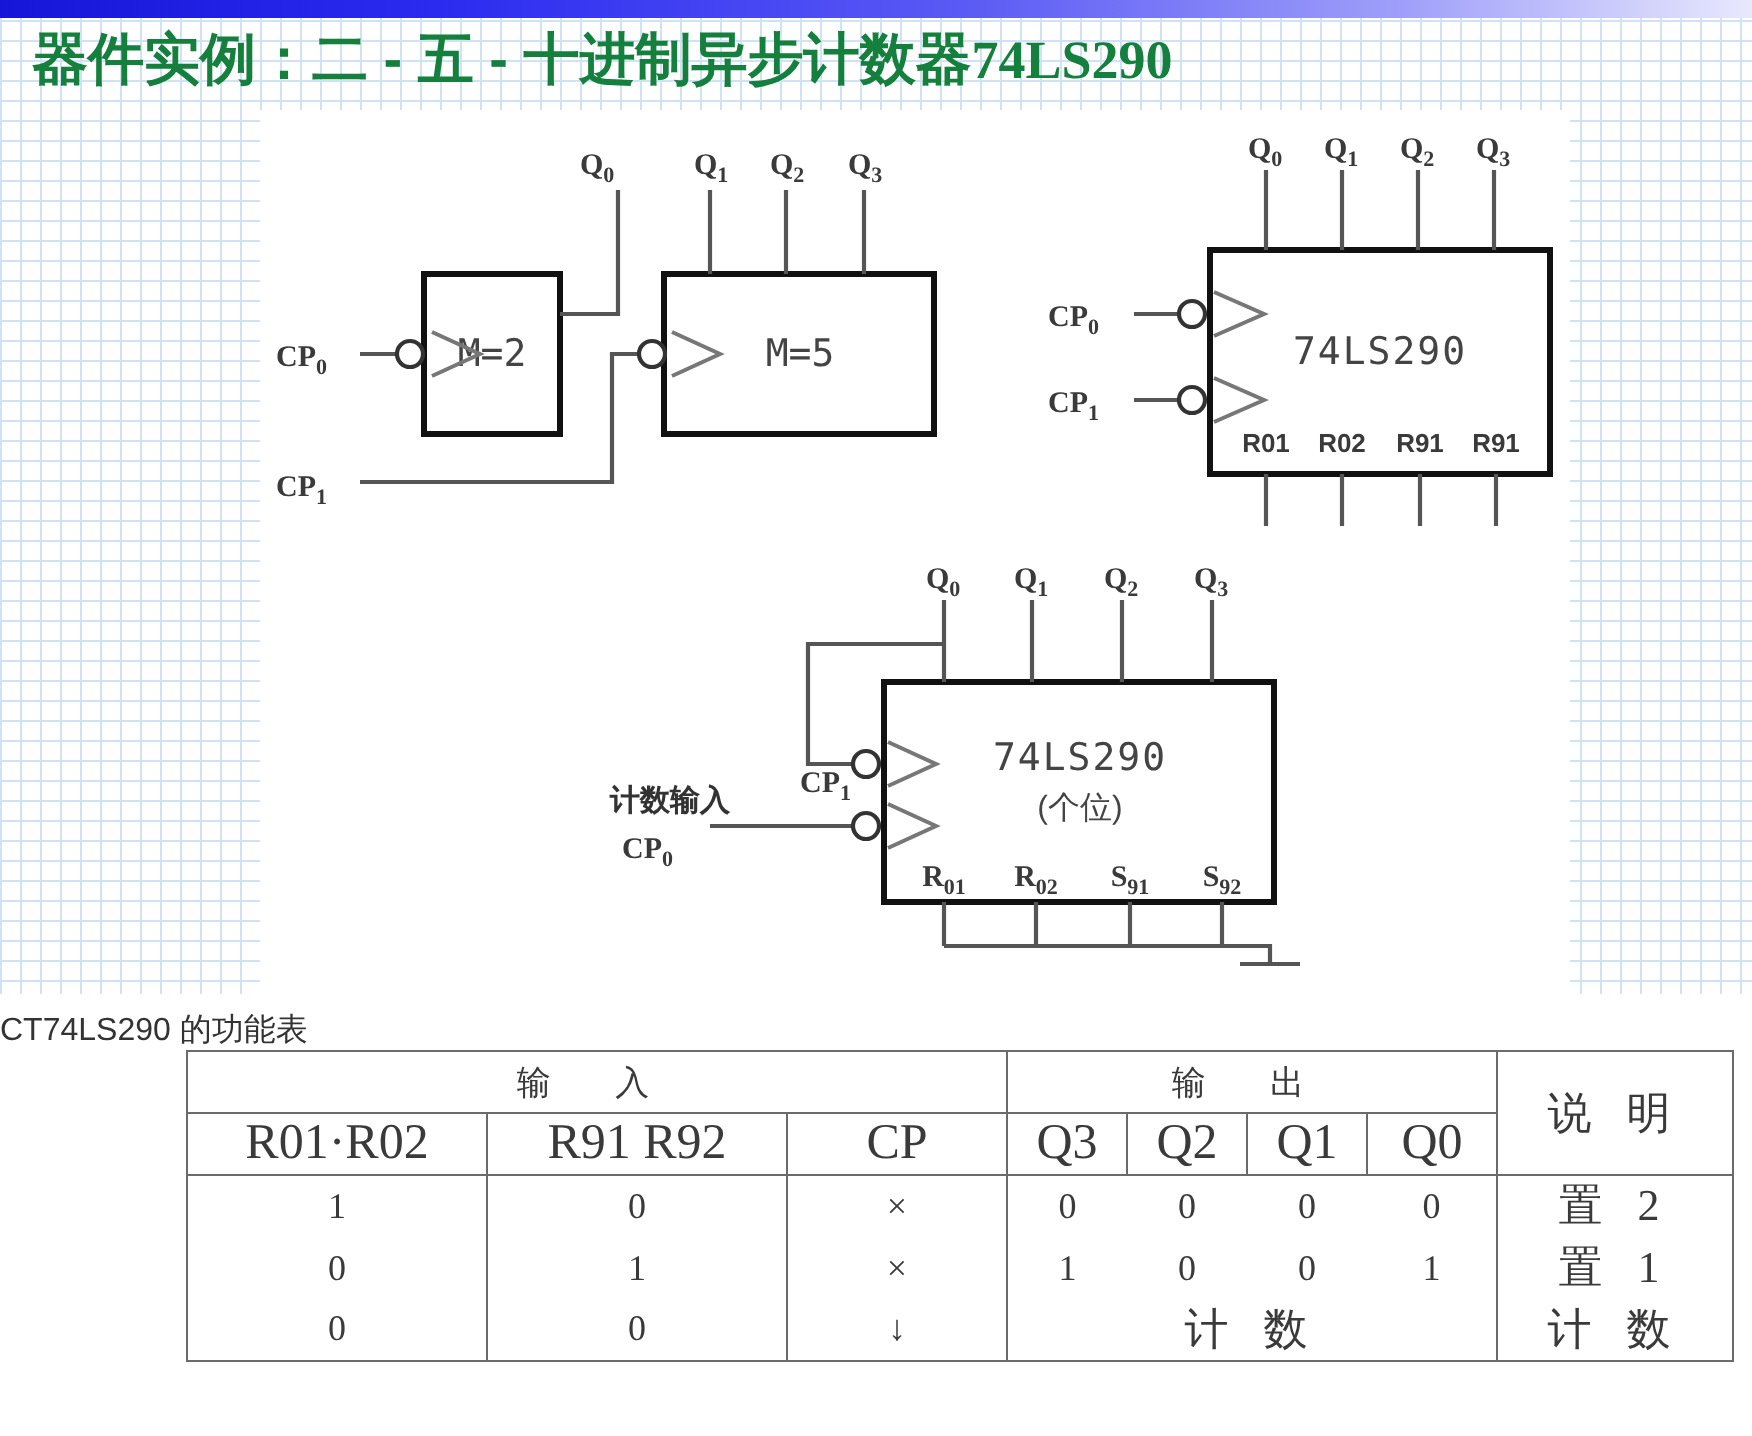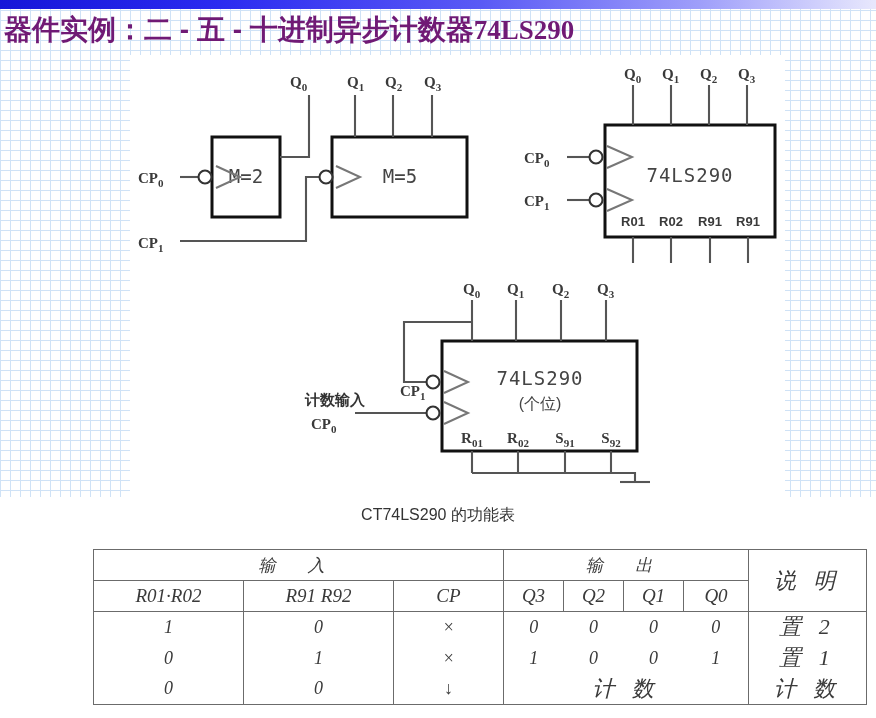--- a/index.html
+++ b/index.html
@@ -27,23 +27,23 @@
     z-index:6;
   }
   #watermark{
     position:absolute;right:4px;top:0px;width:280px;height:14px;
     z-index:5;color:#8d8dd8;font-size:11px;letter-spacing:2px;
     filter:blur(1.6px);opacity:.55;text-align:right;
     font-family:"Liberation Sans",sans-serif;
   }
   
   #title{
-    position:absolute;left:4px;top:11px;z-index:8;
+    position:absolute;left:16px;top:11px;z-index:8;
     font-family:"Liberation Sans","DejaVu Sans",sans-serif;
-    font-weight:bold;font-size:28px;color:#701a75;white-space:nowrap;
+    font-weight:bold;font-size:28px;color:#15803d;white-space:nowrap;
     letter-spacing:0px;
   }
   #title .ascii{font-family:"Liberation Serif",serif;font-size:27px;}
   
   #panel{
     position:absolute;left:130px;top:55px;width:655px;height:452px;
     background:#ffffff;z-index:2;
   }
   #panel-lower{
     position:absolute;left:0px;top:497px;width:876px;height:221px;
@@ -57,33 +57,33 @@
   .pin{font-family:"Liberation Sans","DejaVu Sans",sans-serif;font-size:13px;font-weight:bold;fill:#3a3a3a;}
   .pin2{font-family:"Liberation Serif",serif;font-size:15px;font-weight:bold;fill:#3a3a3a;}
   .cn{font-family:"Liberation Sans","DejaVu Sans",sans-serif;font-size:15px;font-weight:bold;fill:#333;}
   .mbox{font-family:"DejaVu Sans Mono","Liberation Mono",monospace;font-size:19px;fill:#444;}
   .wire{stroke:#555;stroke-width:2.1;fill:none;}
   .box{stroke:#111;stroke-width:3;fill:none;}
   .bub{stroke:#333;stroke-width:2.1;fill:#fff;}
   .tri{stroke:#777;stroke-width:2;fill:none;}
   
   #tblcap{
-    position:absolute;left:0;top:505px;width:876px;text-align:center;z-index:8;
+    position:absolute;left:0;top:505px;width:876px;z-index:8;
     font-family:"Liberation Sans","DejaVu Sans",sans-serif;font-size:16px;color:#333;
   }
   #tbl{
-    position:absolute;left:93px;top:549px;width:773px;height:146px;z-index:8;
-    border-collapse:collapse;table-layout:fixed;background:transparent;font-style:italic;
+    position:absolute;left:93px;top:525px;width:773px;height:146px;z-index:8;
+    border-collapse:collapse;table-layout:fixed;background:transparent;
   }
   #tbl td{
     border:1px solid #6b6b6b;color:#3a3a3a;text-align:center;vertical-align:middle;
     font-family:"Liberation Serif","DejaVu Serif",serif;padding:0;
   }
   .hdr-cn{font-family:"Liberation Sans","DejaVu Sans",sans-serif;font-size:17px;font-weight:normal;letter-spacing:14px;padding-left:14px;}
-  .hdr-sym{font-size:19px;}
+  .hdr-sym{font-size:25px;}
   .cellv{font-size:18px;}
   .cn-cell{font-family:"Liberation Sans","DejaVu Sans",sans-serif;font-size:22px;letter-spacing:6px;padding-left:6px;}
   .rowh{height:31px;}
 </style>
 </head>
 <body>
 
 <div id="grid-bg"></div>
 <div id="panel"></div>
 <div id="panel-lower"></div>

